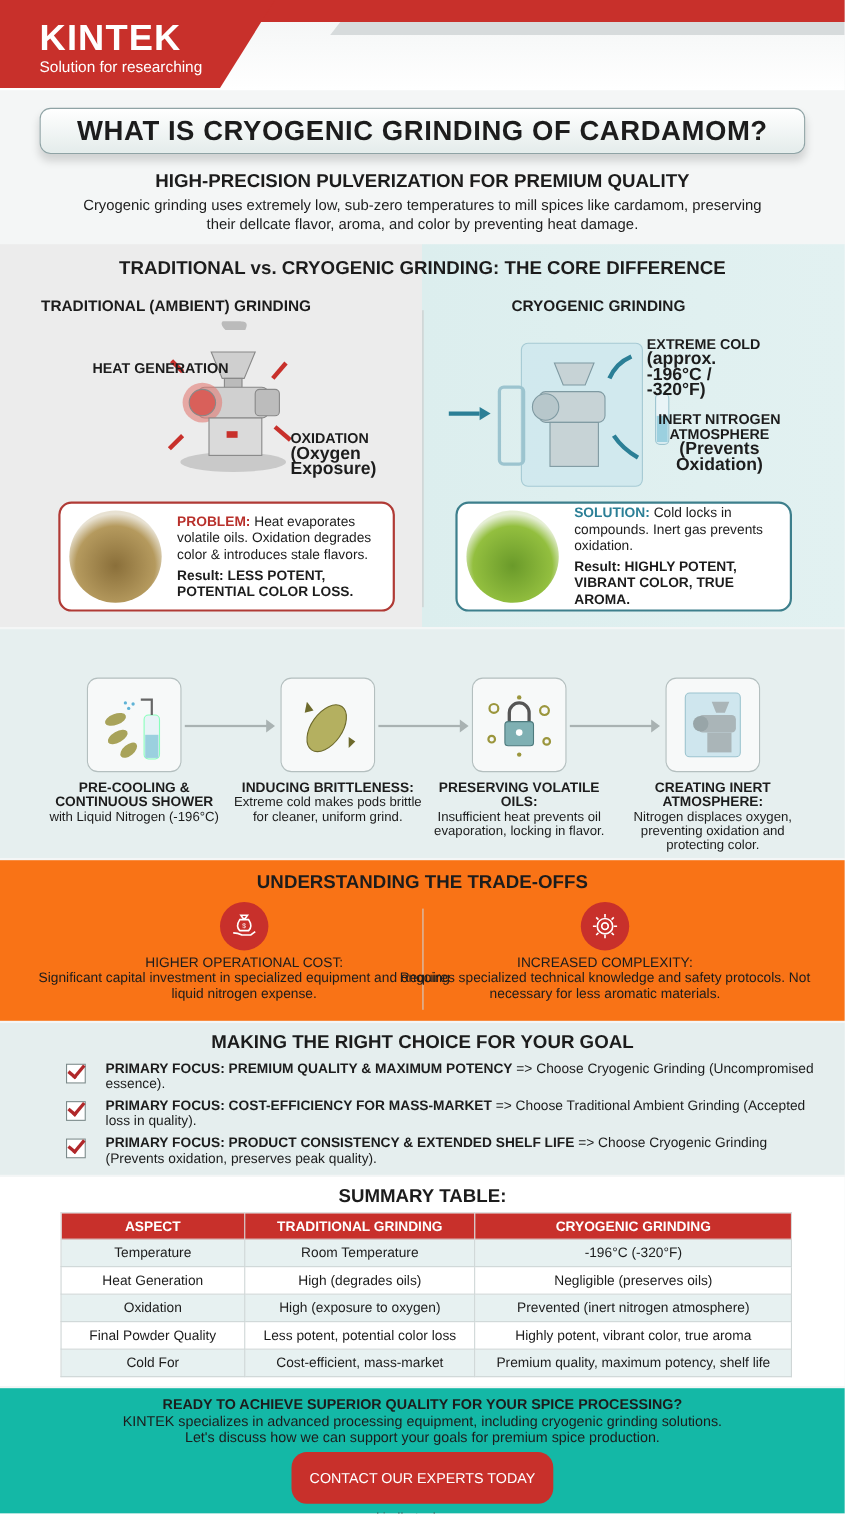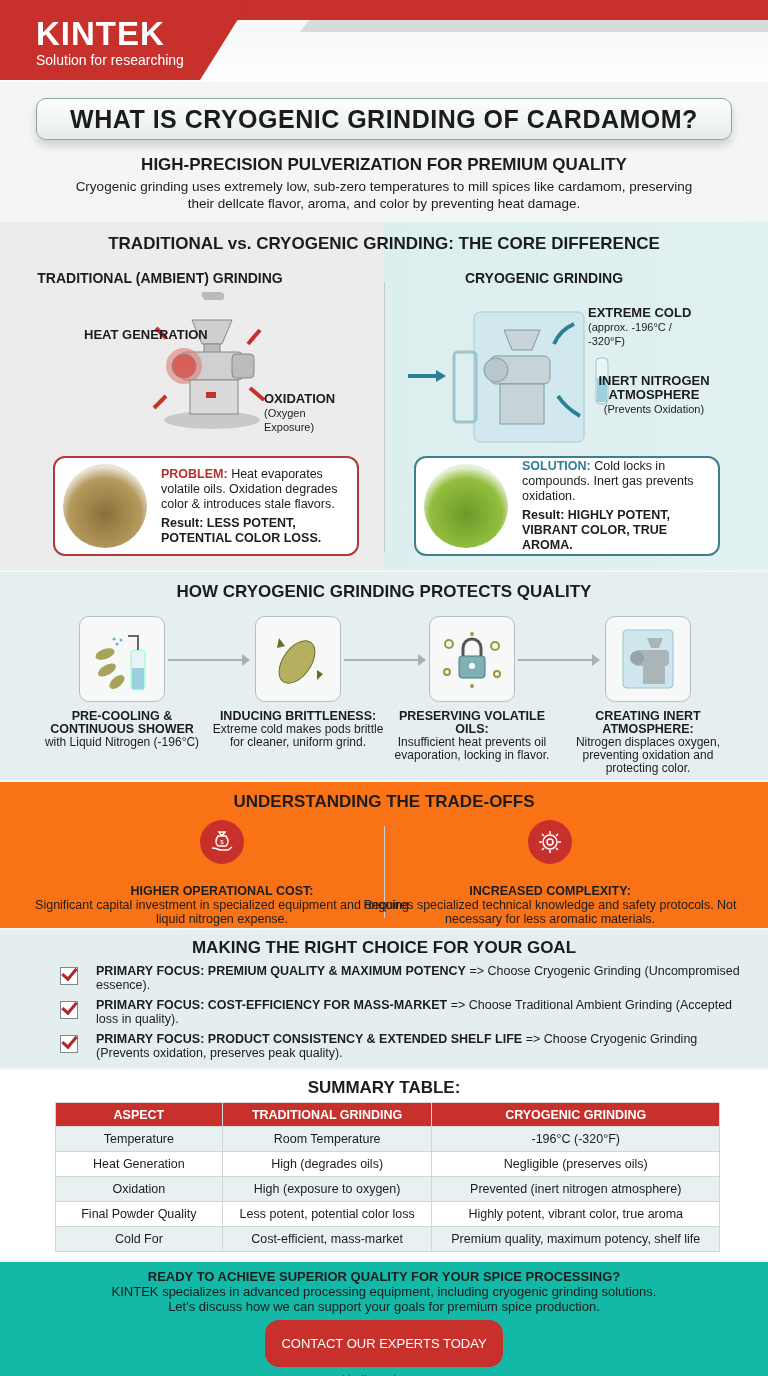--- a/index.html
+++ b/index.html
@@ -17,42 +17,42 @@
 .intro h2{font-size:17px;font-weight:bold;margin-bottom:3px}
 .intro p{font-size:13.5px;line-height:17px;width:620px;margin:0 auto}
 .compare{position:absolute;left:0;top:222px;width:768px;height:348px;background:linear-gradient(90deg,#ececec 0%,#ececec 50%,#dceeee 50%,#e2f1f1 100%)}
 .compare h2{position:absolute;top:12px;width:100%;text-align:center;font-size:17px;font-weight:bold}
 .col{position:absolute;top:48px;width:320px;height:300px}
 .col.left{left:0}.col.right{left:384px}
 .col h3{text-align:center;font-size:14px;font-weight:bold}
 .divider{position:absolute;left:384px;top:60px;width:1px;height:270px;background:#c9c9c9}
 .machine{position:absolute;width:110px;height:120px}
 .lbl{position:absolute;font-size:13px;font-weight:bold;line-height:14px}
-.lbl small{display:block;font-weight:normal;font-size:11px}
+.lbl small{display:block;font-weight:bold;font-size:16px}
 .card{position:absolute;top:234px;width:306px;height:100px;border-radius:12px;background:#fff;display:flex;align-items:center;padding:0 8px}
 .card.prob{left:53px;border:2px solid #b03a35}
 .card.sol{left:414px;border:2px solid #3d7f8c;width:306px}
 .powder{width:84px;height:84px;border-radius:50%;flex:none;margin-right:14px}
 .card .txt{font-size:12.5px;line-height:15px}
 .card .res{font-weight:bold;margin-top:4px}
 .hdr-prob{color:#b8302b;font-weight:bold}
 .hdr-sol{color:#2b7f96;font-weight:bold}
 .how{position:absolute;left:0;top:572px;width:768px;height:208px;background:#e6efef}
 .how h2{position:absolute;top:10px;width:100%;text-align:center;font-size:17px;font-weight:bold}
 .step{position:absolute;top:44px;width:180px;text-align:center}
 .step .ibox{width:86px;height:86px;margin:0 auto;border:1.5px solid #b4bfbf;border-radius:10px;background:#f7f9f9;display:flex;align-items:center;justify-content:center}
 .step .t{font-size:12.5px;font-weight:bold;line-height:13px;margin-top:8px}
 .step .d{font-size:12px;line-height:13px}
 .arrow{position:absolute;top:87px;height:2px;background:#a9b2b2}
 .arrow::after{content:"";position:absolute;right:-2px;top:-5px;border-left:8px solid #a9b2b2;border-top:6px solid transparent;border-bottom:6px solid transparent}
 .trade{position:absolute;left:0;top:782px;width:768px;height:146px;background:#f97316}
 .trade h2{position:absolute;top:10px;width:100%;text-align:center;font-size:17px;font-weight:bold}
 .tcol{position:absolute;top:38px;width:384px;text-align:center}
 .ticon{width:44px;height:44px;border-radius:50%;background:#c8302b;margin:0 auto;display:flex;align-items:center;justify-content:center}
-.tcol .t{font-size:12.5px;font-weight:bold;margin-top:20px}
+.tcol .t{font-size:12.5px;font-weight:normal;margin-top:4px}
 .tcol .d{font-size:12.5px;line-height:14px}
 .tdiv{position:absolute;left:384px;top:44px;width:1px;height:92px;background:#cfcfcf}
 .choice{position:absolute;left:0;top:930px;width:768px;height:138px;background:#e5eeee}
 .choice h2{position:absolute;top:8px;width:100%;text-align:center;font-size:17px;font-weight:bold}
 .citem{position:absolute;left:60px;width:680px;display:flex;align-items:flex-start}
 .cbox{width:18px;height:18px;border:1.5px solid #7b8a8a;background:#fff;position:relative;flex:none;margin-top:3px;margin-right:18px}
 .cbox::after{content:"";position:absolute;left:4px;top:-3px;width:6px;height:12px;border-right:3px solid #b0282a;border-bottom:3px solid #b0282a;transform:rotate(40deg)}
 .ctext{font-size:12.5px;line-height:14px}
 .ctext b{font-weight:bold}
 .summary{position:absolute;left:0;top:1070px;width:768px;height:190px;background:#fff}
@@ -157,21 +157,20 @@
   <div class="card sol">
     <div class="powder" style="background:radial-gradient(circle at 50% 60%,#6a9a2a,#93bf3f 55%,#e6efd6 72%)"></div>
     <div class="txt">
       <span class="hdr-sol">SOLUTION:</span><span> Cold locks in compounds. Inert gas prevents oxidation.</span>
       <div class="res">Result: HIGHLY POTENT, VIBRANT COLOR, TRUE AROMA.</div>
     </div>
   </div>
 </div>
 
 <div class="how">
-  <h2>HOW CRYOGENIC GRINDING PROTECTS QUALITY</h2>
   <div class="arrow" style="left:168px;width:80px"></div>
   <div class="arrow" style="left:344px;width:80px"></div>
   <div class="arrow" style="left:518px;width:80px"></div>
 
   <div class="step" style="left:32px">
     <div class="ibox">
       <svg width="70" height="70" viewBox="0 0 70 70">
           <ellipse cx="18" cy="30" rx="10" ry="5" fill="#a8a35a" transform="rotate(-20 18 30)"></ellipse>
           <ellipse cx="20" cy="46" rx="10" ry="5" fill="#a8a35a" transform="rotate(-30 20 46)"></ellipse>
           <ellipse cx="30" cy="58" rx="9" ry="5" fill="#a8a35a" transform="rotate(-40 30 58)"></ellipse>

